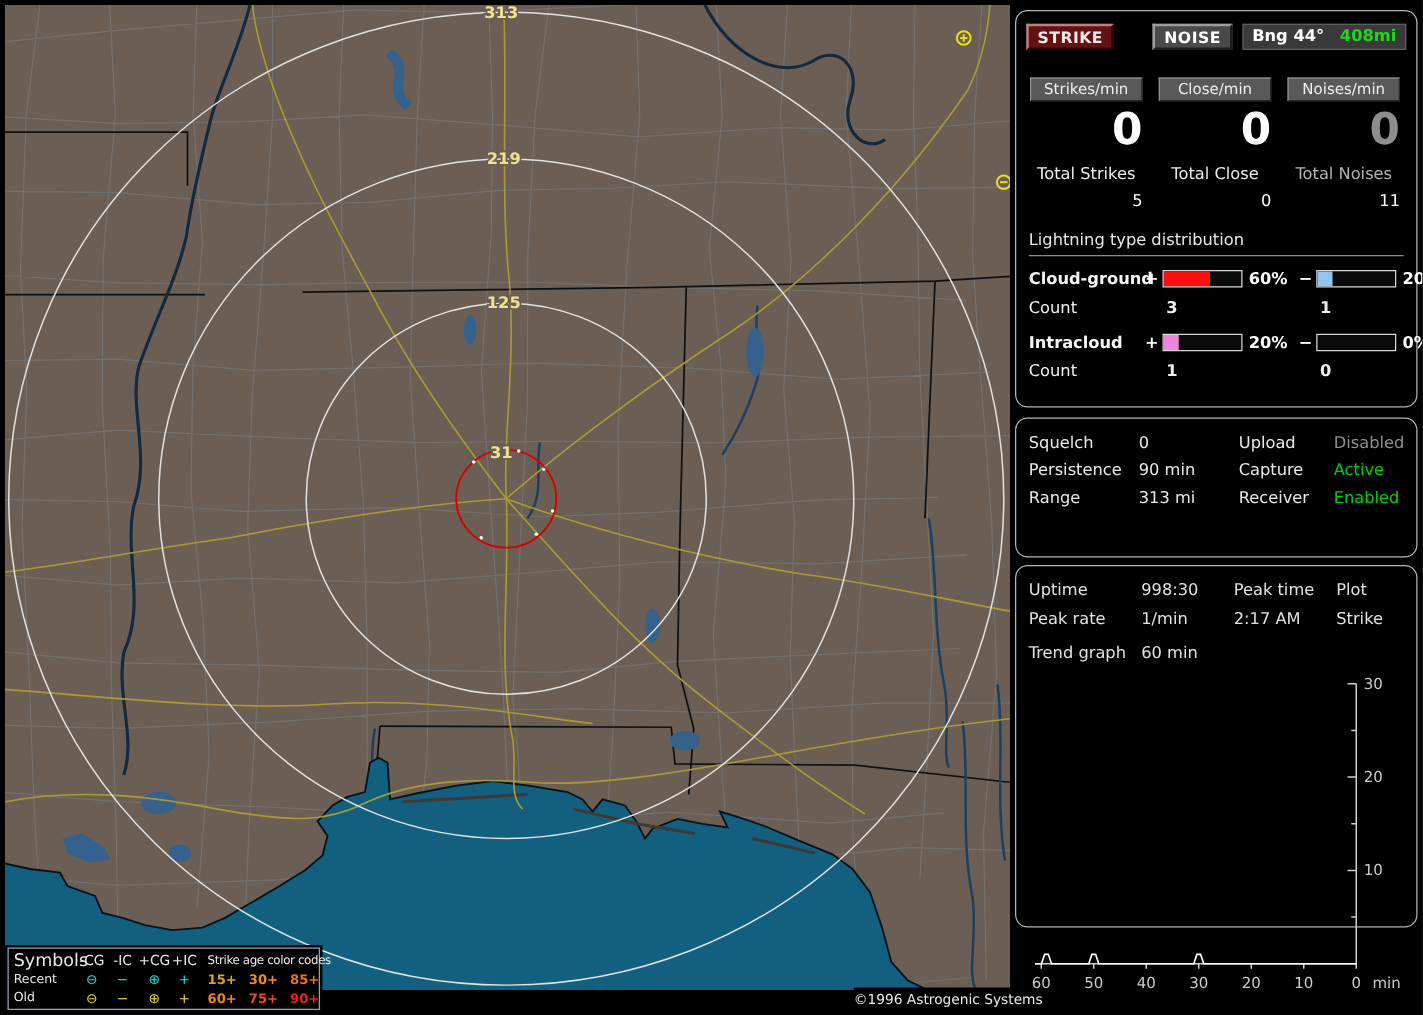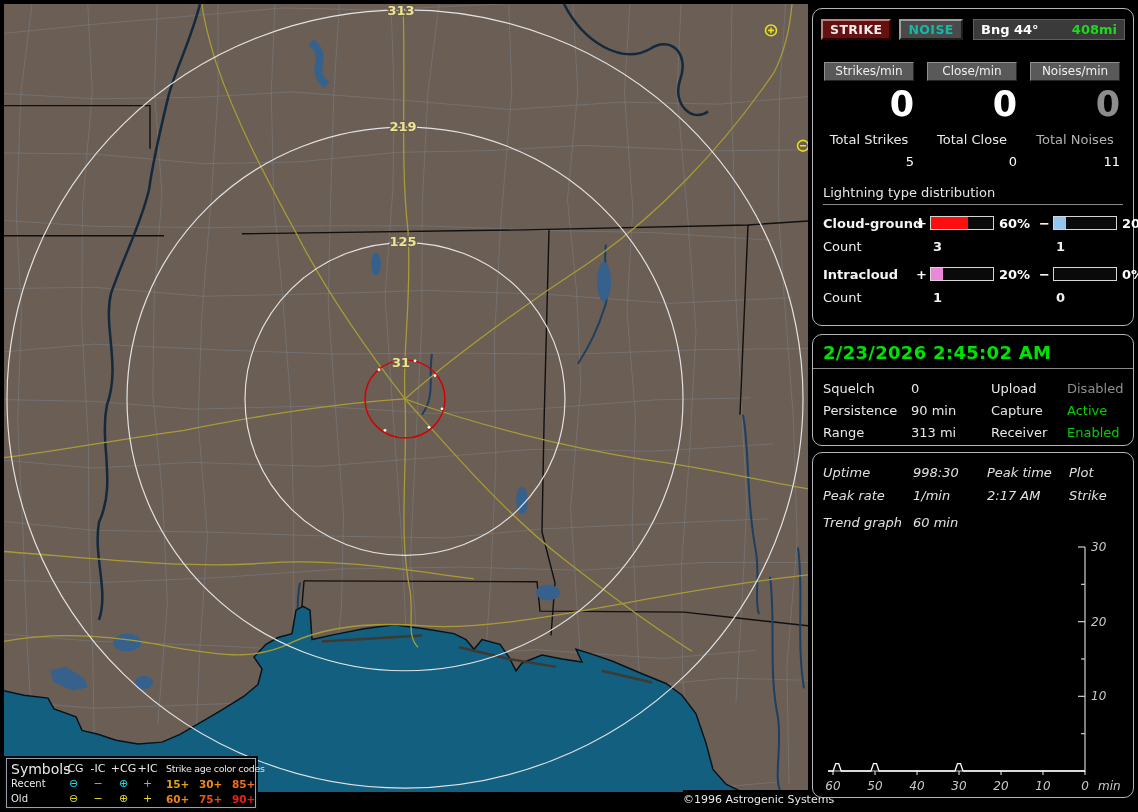--- a/index.html
+++ b/index.html
@@ -16,26 +16,26 @@
   #legend .age-hdr{grid-column:7 / span 3;font-size:9.5px;letter-spacing:-0.3px;white-space:nowrap;}
   #legend .sym{text-align:center;font-size:11px;line-height:11px;}
   #legend .agev{font-weight:bold;font-size:10.5px;}
   #copyright{position:absolute;left:679px;top:786px;width:127px;height:19px;background:#000;
              color:#e9e9e9;font-size:11px;line-height:19px;text-align:center;white-space:nowrap;}
   
   .panel{position:absolute;left:812px;width:322px;background:#000;border:1px solid #b5b5b5;
          border-radius:10px;box-sizing:border-box;color:#e8e8e8;}
   #p1{top:8px;height:318px;}
   #p2{top:334px;height:112px;}
-  #p3{top:452px;height:346px;font-style:italic;}
+  #p3{top:452px;height:290px;}
   .toolbar{display:flex;gap:8px;padding:10px 8px 0 8px;align-items:center;}
   #btn-strike{background:#641111;color:#f3e9e9;border:2px solid;border-color:#bb8080 #2c0404 #2c0404 #bb8080;
               font-weight:bold;font-size:12.5px;padding:1px 7px;font-family:inherit;letter-spacing:.4px;}
-  #btn-noise{background:#4a4a4a;color:#14b8a6;border:2px solid;border-color:#9d9d9d #1e1e1e #1e1e1e #9d9d9d;
-             font-weight:bold;font-size:12.5px;padding:1px 7px;font-family:inherit;letter-spacing:.4px;}
+  #btn-noise{background:#4a4a4a;color:#ffffff;border:2px solid;border-color:#9d9d9d #1e1e1e #1e1e1e #9d9d9d;
+             font-weight:bold;font-size:12.5px;padding:1px 7px;font-family:inherit;letter-spacing:.4px;margin-left:23px;}
   #bng{margin-left:auto;background:#3a3a3a;border:1px solid #5e5e5e;width:136px;display:flex;
        justify-content:space-between;align-items:center;padding:2px 7px;font-size:13px;font-weight:bold;color:#fff;}
   .green{color:#1fd81f;}
   .counters{display:grid;grid-template-columns:1fr 1fr 1fr;column-gap:13px;padding:22px 13px 0 11px;}
   .chip{height:17px;font-size:12px;line-height:16px;text-align:center;background:#595959;color:#efefef;
         border:1px solid;border-color:#909090 #262626 #262626 #909090;white-space:nowrap;}
   .bigzero{font-size:35px;font-weight:bold;text-align:right;line-height:1.05;margin-top:5px;color:#ffffff;}
   .bigzero.dim{color:#8d8d8d;}
   .tlabel{font-size:13px;margin-top:9px;text-align:center;color:#eaeaea;white-space:nowrap;}
   .tlabel.dim{color:#b2b2b2;}
@@ -252,21 +252,20 @@
       </div>
       <div class="crow">
         <span>Count</span>
         <span class="cval c1">1</span>
         <span class="cval c2">0</span>
       </div>
     </div>
   </div>
 
   <div class="panel" id="p2">
-    <div id="datetime">2/23/2026 2:45:02 AM</div>
     <div class="status-grid">
       <span>Squelch</span>
       <span>0</span>
       <span>Upload</span>
       <span class="dimtext">Disabled</span>
 
       <span>Persistence</span>
       <span>90 min</span>
       <span>Capture</span>
       <span class="greentext">Active</span>

